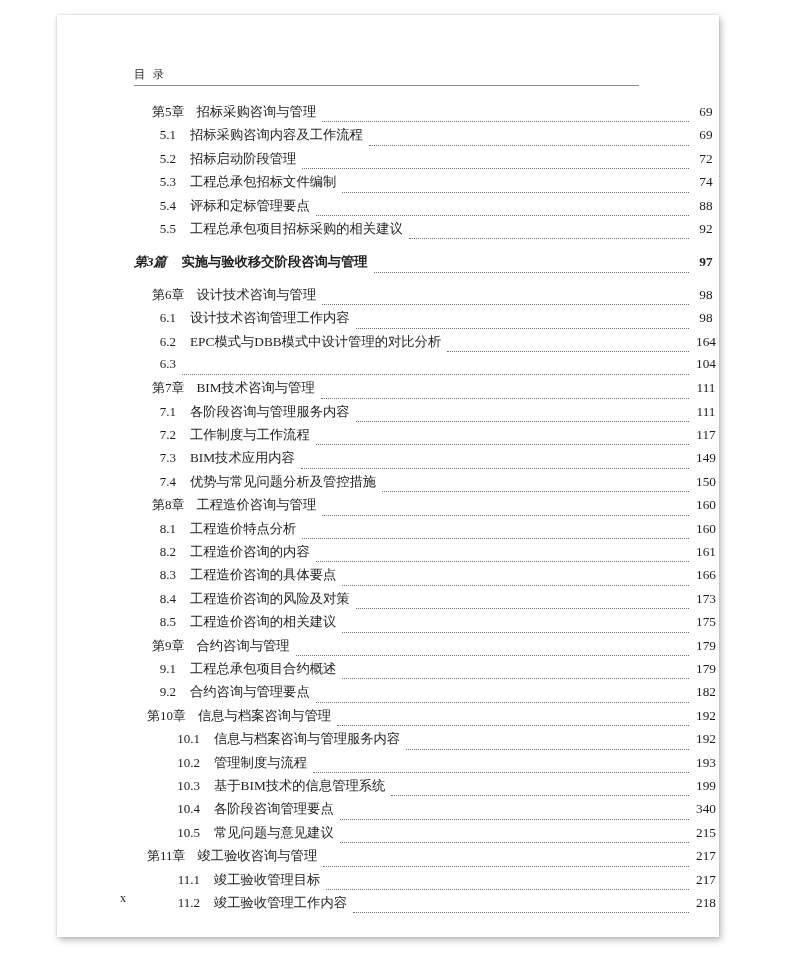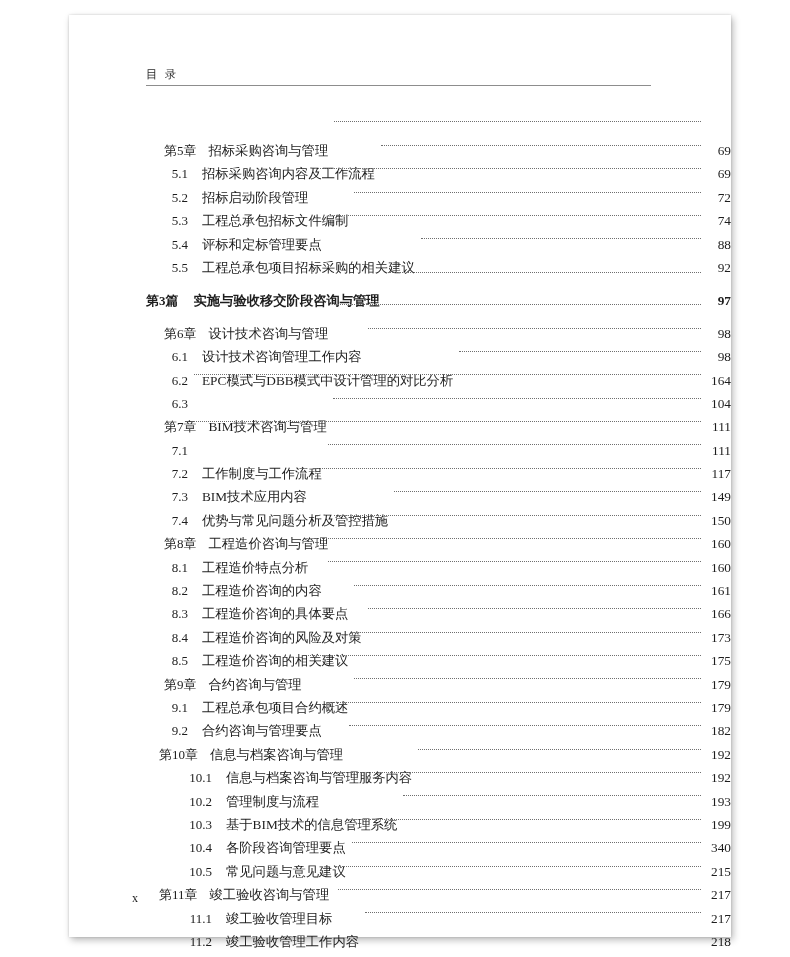--- a/index.html
+++ b/index.html
@@ -11,21 +11,21 @@
     width: 790px;
     height: 957px;
     background: #ffffff;
     font-family: "Liberation Serif", "DejaVu Serif", serif;
     overflow: hidden;
   }
 
   
   #page-card {
     position: absolute;
-    left: 69px;
+    left: 57px;
     top: 15px;
     width: 662px;
     height: 922px;
     background: #ffffff;
     box-shadow: 2px 3px 7px rgba(0,0,0,0.28),
                 0 0 2px rgba(0,0,0,0.16);
   }
 
   
   .running-head {
@@ -97,41 +97,40 @@
     position: absolute;
     left: 0;
     right: 0;
     bottom: 0;
     border-bottom: 1px dotted #6f6f6f;
   }
 
   .pageno {
     flex: 0 0 auto;
     width: 26px;
-    text-align: right;
+    text-align: center;
     font-size: 13.3px;
     font-variant-numeric: lining-nums;
-    margin-top: 40px;
   }
 
   
 
   
   .row-part {
     font-weight: bold;
     height: 23.4px;
     margin-top: 10px;
     margin-bottom: 9px;
   }
   .row-part .label,
   .row-part .title,
   .row-part .pageno {
     font-weight: bold;
   }
-  .row-part .label  { padding-left: 77px; }
+  .row-part .label  { padding-left: 77px; font-style: italic; }
   .row-part .title  { padding-left: 15px; }
 
   
   .row-chapter .label { padding-left: 95px; }
   .row-chapter.wide .label { padding-left: 90px; }
 
   
   .row-section .label {
     padding-left: 71px;
     width: 48px;
@@ -233,20 +232,21 @@
         <span class="pageno">104</span>
       </div>
       <div class="toc-row row-chapter">
         <span class="label">第7章</span>
         <span class="title">BIM技术咨询与管理</span>
         <span class="leader"></span>
         <span class="pageno">111</span>
       </div>
       <div class="toc-row row-section">
         <span class="label">7.1</span>
+        <span class="title">各阶段咨询与管理服务内容</span>
         <span class="leader"></span>
         <span class="pageno">111</span>
       </div>
       <div class="toc-row row-section">
         <span class="label">7.2</span>
         <span class="title">工作制度与工作流程</span>
         <span class="leader"></span>
         <span class="pageno">117</span>
       </div>
       <div class="toc-row row-section">

